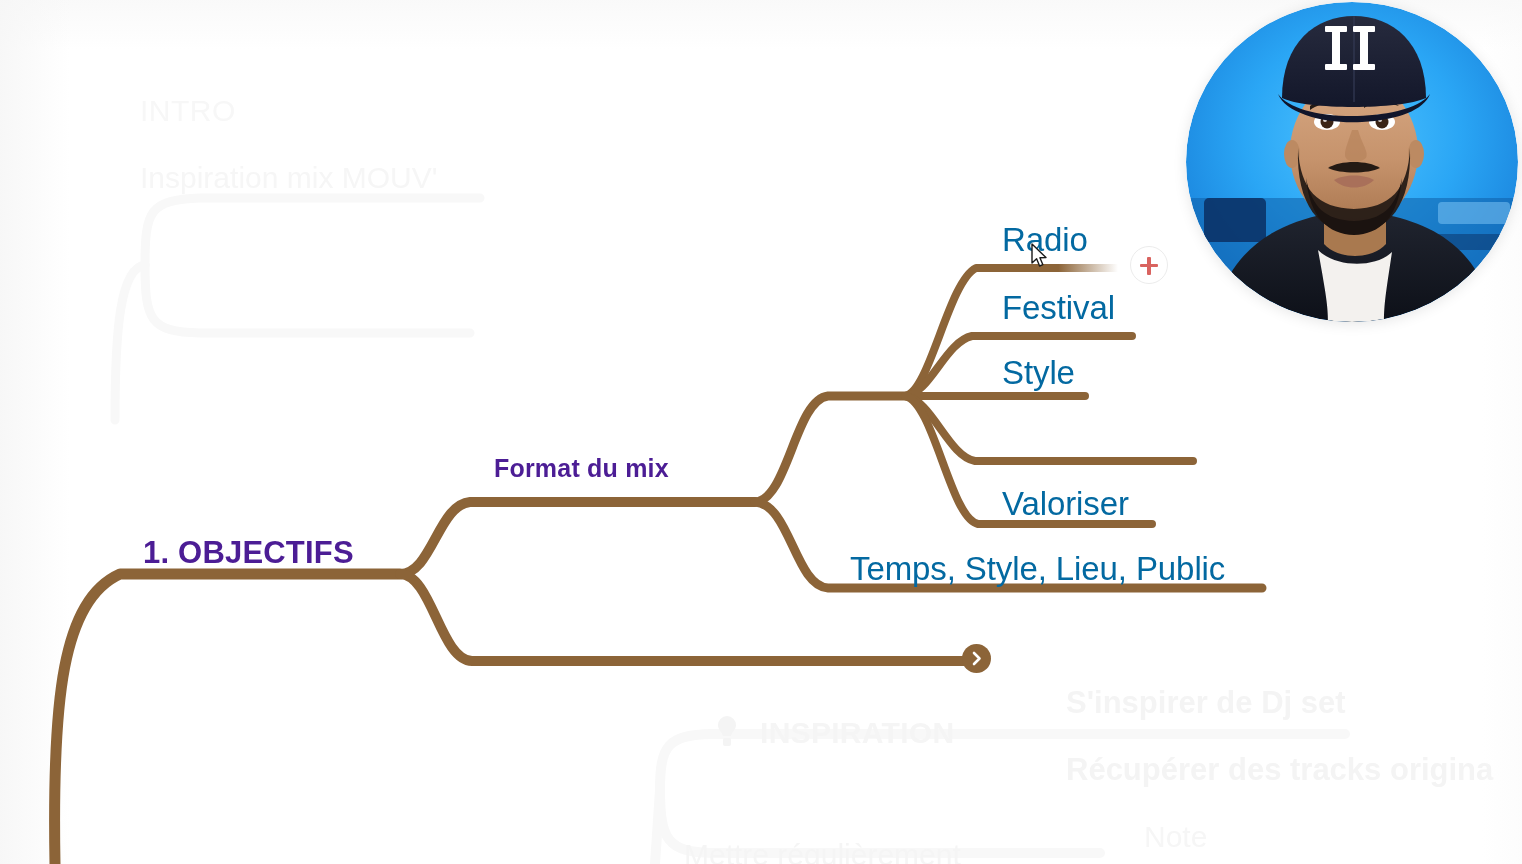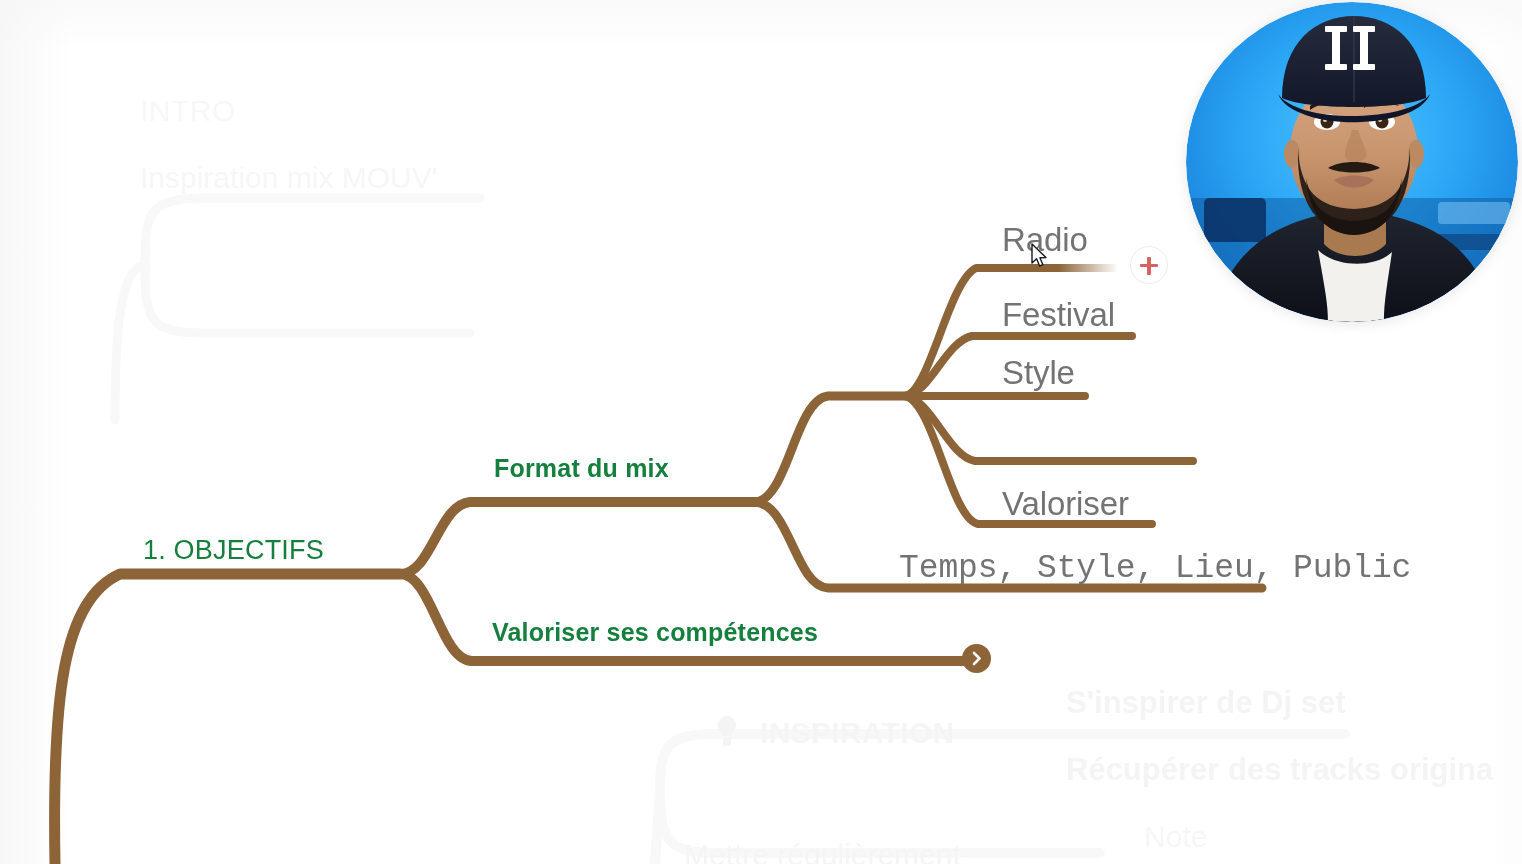--- a/index.html
+++ b/index.html
@@ -43,38 +43,38 @@
     left: 0; top: 0;
     width: 1522px;
     height: 864px;
     z-index: 2;
   }
 
   
   .node-label {
     position: absolute;
     white-space: nowrap;
-    color: #15803d;
+    color: #4c1d95;
     z-index: 4;
     line-height: 1;
   }
   .node-label.lvl1 {
-    font-size: 27px;
-    font-weight: normal;
+    font-size: 31px;
+    font-weight: bold;
     letter-spacing: 0.2px;
   }
   .node-label.lvl2 {
     font-size: 25px;
     font-weight: bold;
     letter-spacing: 0.2px;
   }
   .node-label.lvl3 {
     font-size: 33px;
     font-weight: normal;
-    color: #737373;
+    color: #0369a1;
     letter-spacing: -0.1px;
   }
 
   
   .ghost {
     position: absolute;
     white-space: nowrap;
     z-index: 0;
     line-height: 1;
     pointer-events: none;
@@ -215,30 +215,29 @@
       <path d="M 905 396 C 934 402, 950 518, 978 524 L 1152 524" stroke-width="8"></path>
     </g>
   </svg>
 
   <div class="node-label lvl1" style="left:143px; top:537px;">1. OBJECTIFS</div>
 
   <div class="node-label lvl2" style="left:494px; top:456px;">Format du mix</div>
 
   <div class="node-label lvl3" style="left:1002px; top:223px;">Radio</div>
 
-  <div class="node-label lvl3" style="left:1002px; top:298px;text-align:right;">Festival</div>
+  <div class="node-label lvl3" style="left:1002px; top:291px;text-align:right;">Festival</div>
 
   <div class="node-label lvl3" style="left:1002px; top:356px;">Style</div>
 
 
   <div class="node-label lvl3" style="left:1002px; top:487px;">Valoriser</div>
 
-  <div class="node-label lvl3" style="left:899px; top:552px;font-family:Liberation Mono, monospace;">Temps, Style, Lieu, Public</div>
-
-  <div class="node-label lvl2" style="left:492px; top:620px;">Valoriser ses compétences</div>
+  <div class="node-label lvl3" style="left:850px; top:552px;">Temps, Style, Lieu, Public</div>
+
 
   <div id="add-node-button">
     <span class="plus-h"></span>
     <span class="plus-v"></span>
   </div>
 
   <div id="expand-toggle">
     <svg width="29" height="29" viewBox="0 0 29 29">
       <path d="M12 9 L17.5 14.5 L12 20" fill="none" stroke="#ffffff" stroke-width="2.6" stroke-linecap="round" stroke-linejoin="round"></path>
     </svg>

